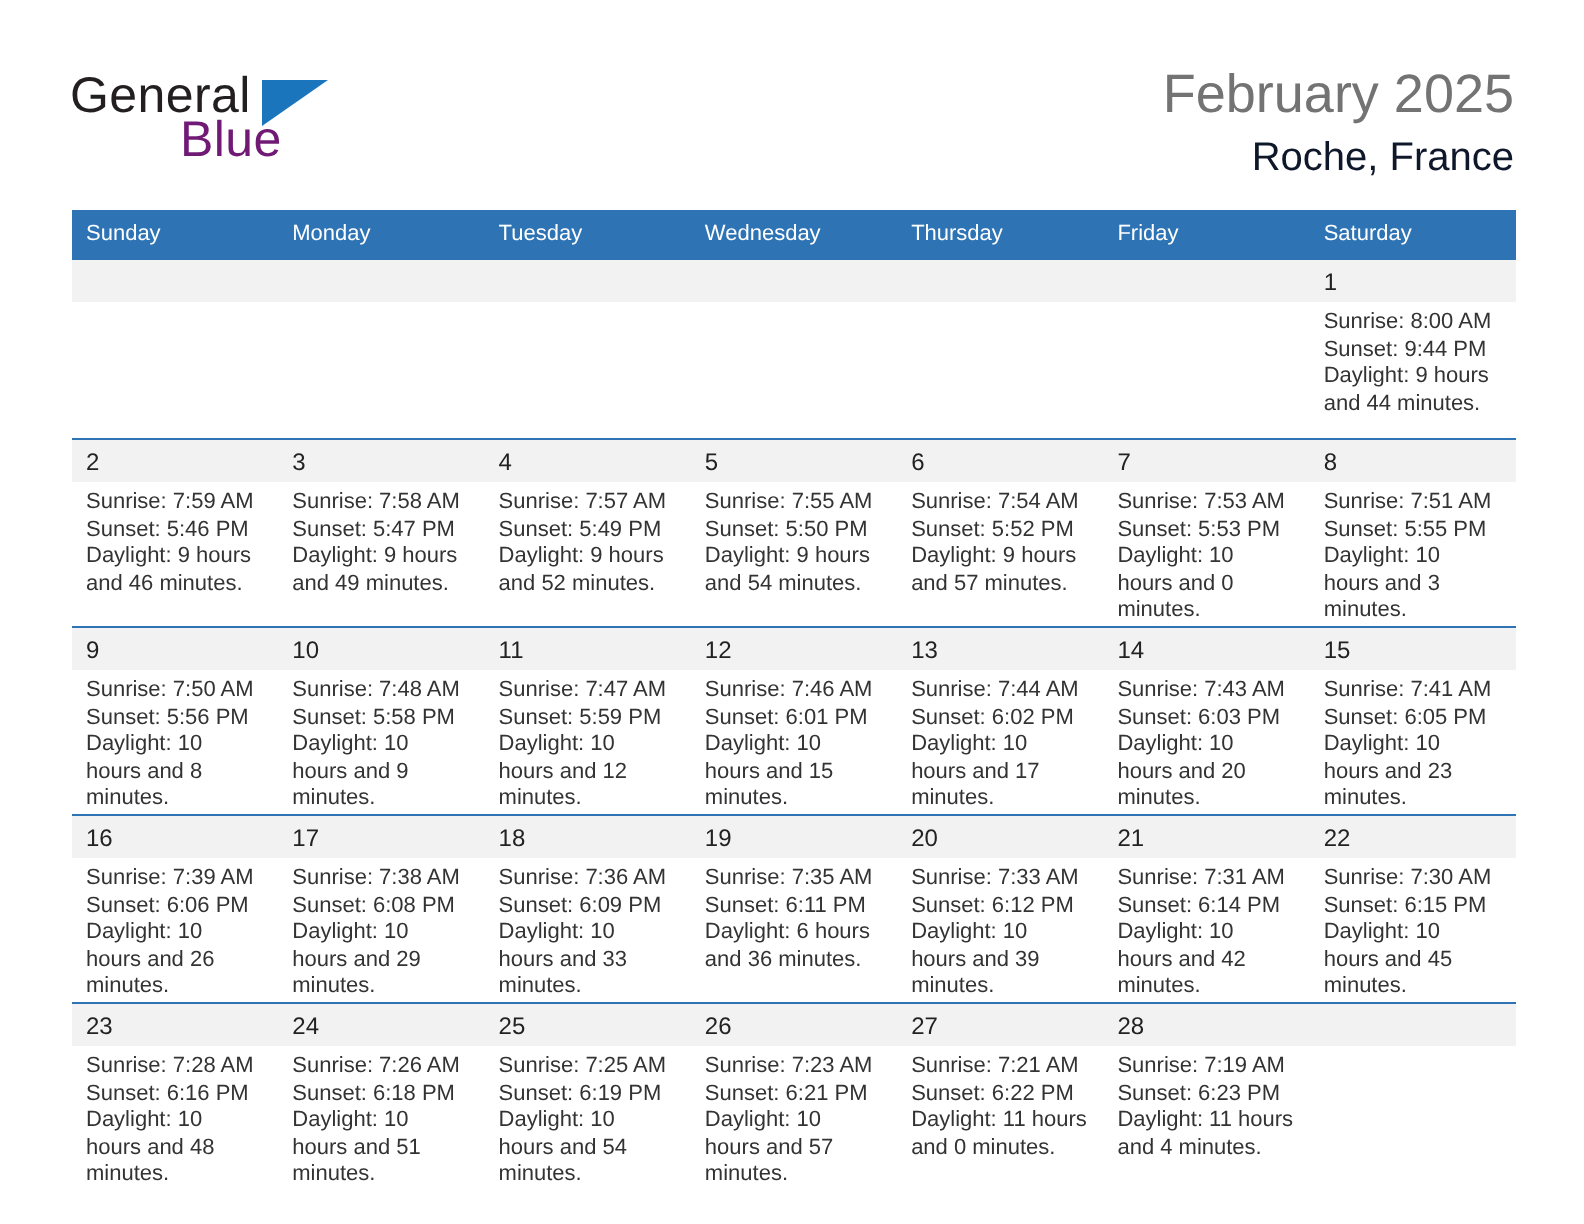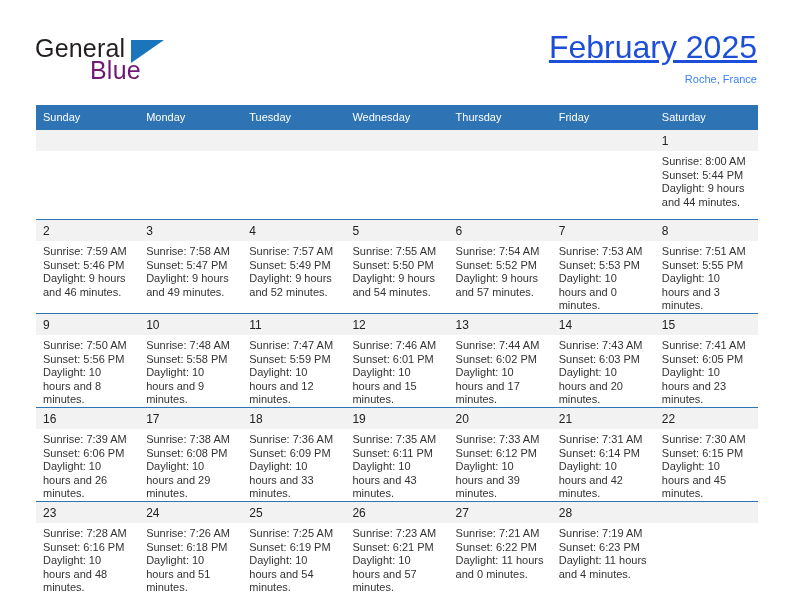--- a/index.html
+++ b/index.html
@@ -64,30 +64,29 @@
     border-bottom: 23px solid transparent;
   }
 
   .title-block {
     position: absolute;
     right: 0;
     top: 0;
     text-align: right;
   }
   .cal-title {
-    font-size: 32px;
-    color: #1d4ed8;
+    font-size: 27px;
+    color: #737373;
     line-height: 34px;
     white-space: nowrap;
     font-weight: normal;
-    text-decoration: underline;
   }
   .cal-location {
-    font-size: 11px;
-    color: #3b82f6;
+    font-size: 20px;
+    color: #0f172a;
     line-height: 20px;
     margin-top: 5px;
     white-space: nowrap;
   }
 
   
   .calendar {
     position: absolute;
     left: 36px;
     top: 105px;
@@ -244,21 +243,21 @@
                 <div></div>
                 <div class="daylight"></div>
               </div>
             </div>
           </td>
           <td>
             <div class="cell-inner">
               <div class="daynum">1</div>
               <div class="details">
                 <div>Sunrise: 8:00 AM</div>
-                <div>Sunset: 5:44 PM</div>
+                <div>Sunset: 9:44 PM</div>
                 <div class="daylight">Daylight: 9 hours and 44 minutes.</div>
               </div>
             </div>
           </td>
         </tr>
         <tr class="week">
           <td>
             <div class="cell-inner">
               <div class="daynum">2</div>
               <div class="details">
@@ -431,21 +430,21 @@
                 <div class="daylight">Daylight: 10 hours and 33 minutes.</div>
               </div>
             </div>
           </td>
           <td>
             <div class="cell-inner">
               <div class="daynum">19</div>
               <div class="details">
                 <div>Sunrise: 7:35 AM</div>
                 <div>Sunset: 6:11 PM</div>
-                <div class="daylight">Daylight: 10 hours and 43 minutes.</div>
+                <div class="daylight">Daylight: 6 hours and 36 minutes.</div>
               </div>
             </div>
           </td>
           <td>
             <div class="cell-inner">
               <div class="daynum">20</div>
               <div class="details">
                 <div>Sunrise: 7:33 AM</div>
                 <div>Sunset: 6:12 PM</div>
                 <div class="daylight">Daylight: 10 hours and 39 minutes.</div>

